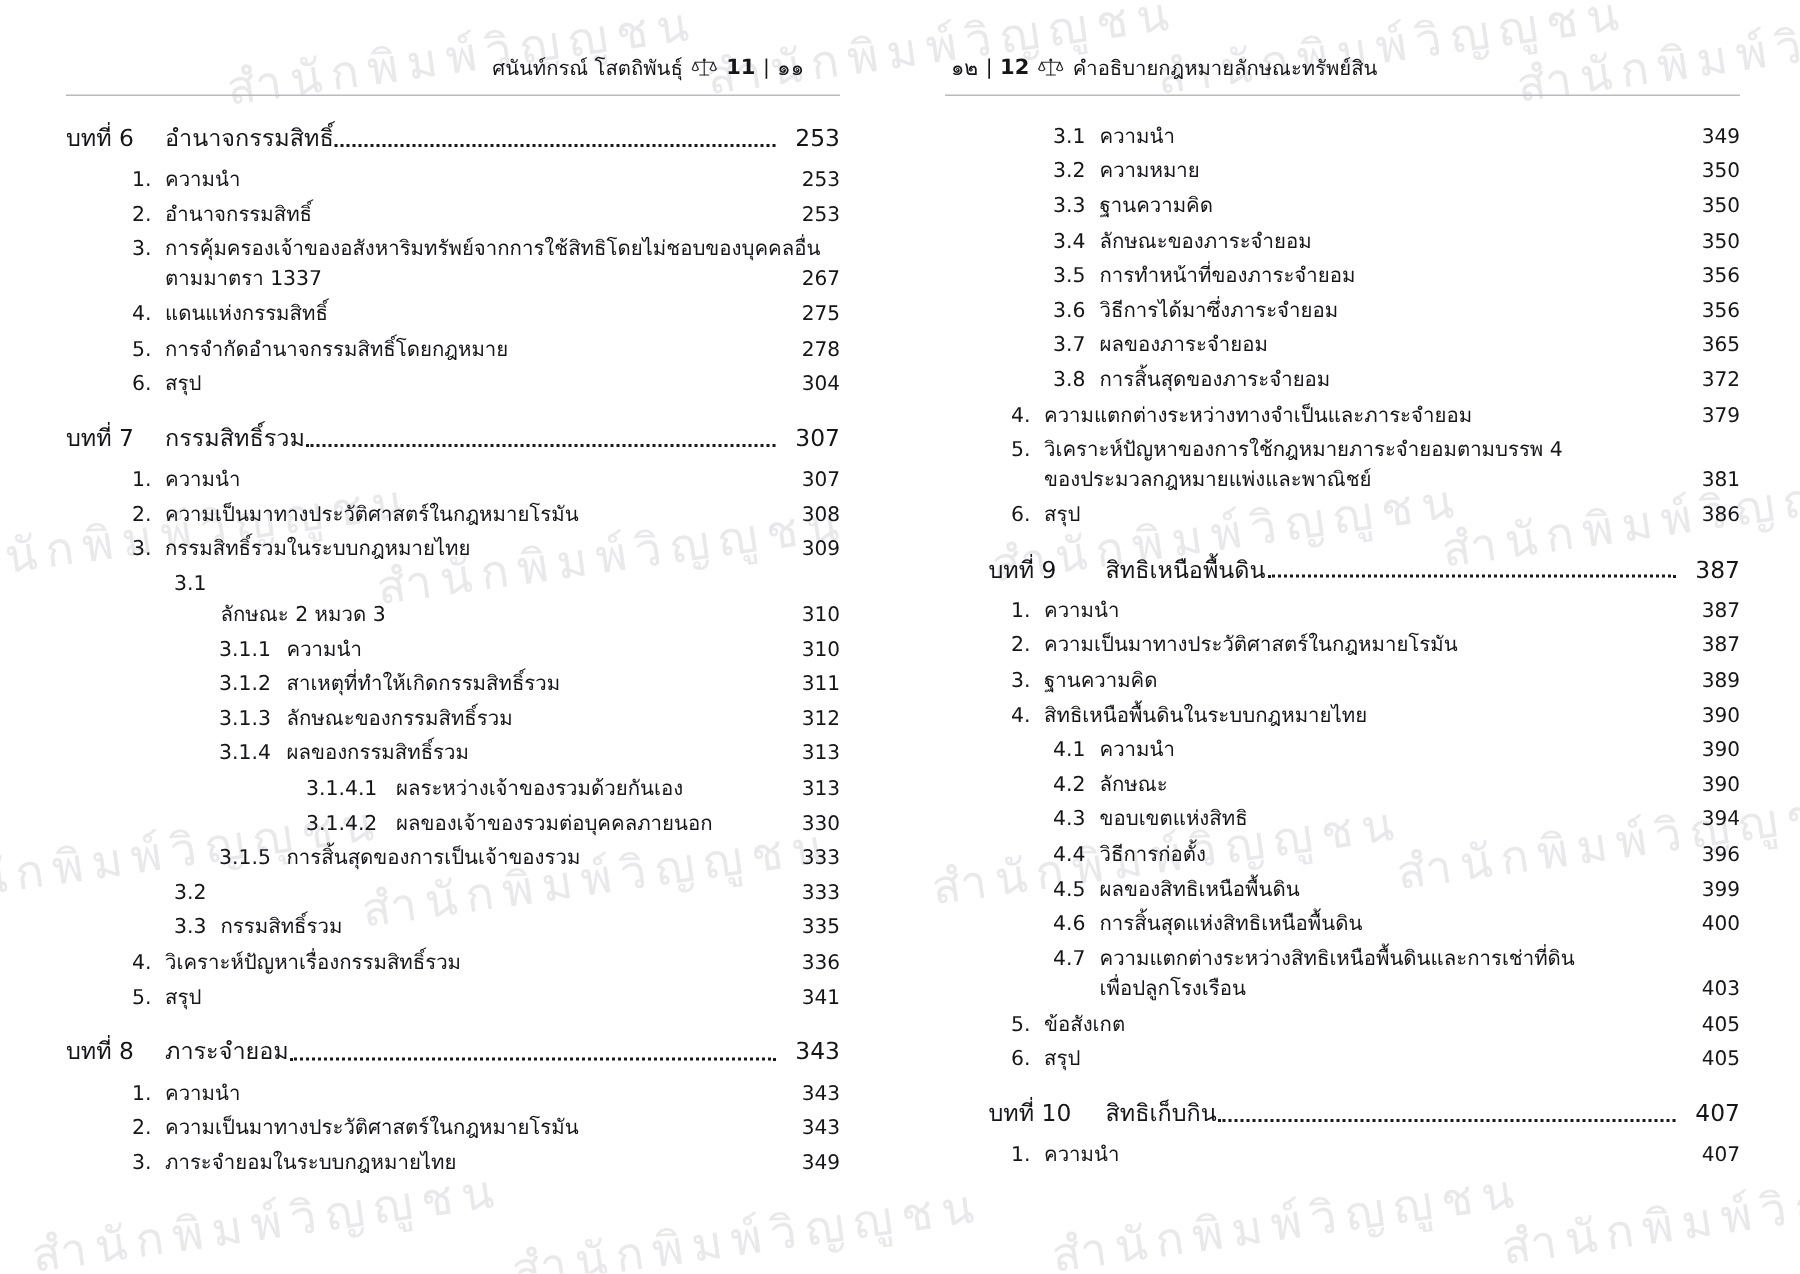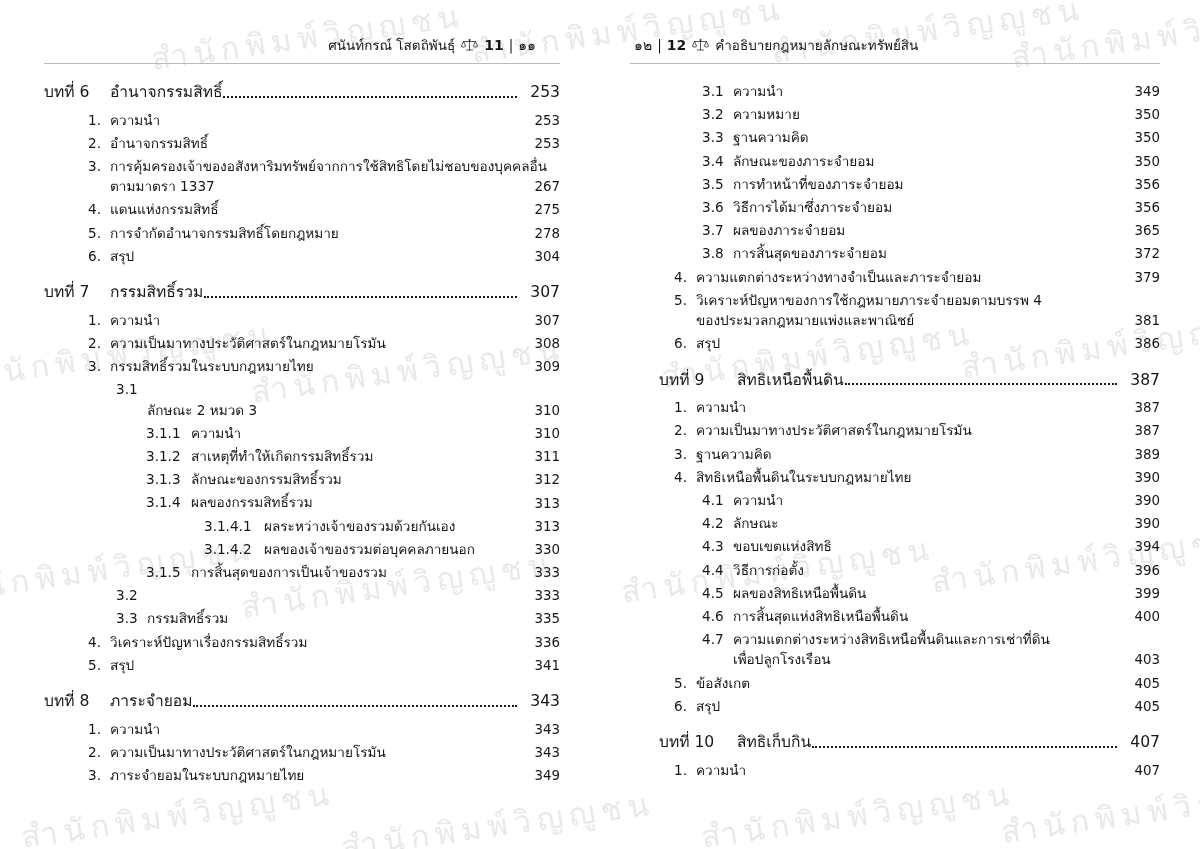--- a/index.html
+++ b/index.html
@@ -123,21 +123,21 @@
   .lvl-1 { padding-left: 44px; }
   .lvl-1 .num { width: 22px; }
   .lvl-1 .pg  { width: 36px; }
 
   
   .lvl-2 { padding-left: 72px; }
   .lvl-2 .num { width: 31px; }
   .lvl-2 .pg  { width: 36px; }
 
   
-  .lvl-3 { padding-left: 102px; align-items: center; }
+  .lvl-3 { padding-left: 102px; }
   .lvl-3 .num { width: 45px; }
   .lvl-3 .pg  { width: 36px; }
 
   
   .lvl-4 { padding-left: 148px; }
   .lvl-4 .num { width: 60px; margin-left: 12px; }
   .lvl-4 .pg  { width: 36px; }
 
   
   .cont { margin-top: -3px; }

